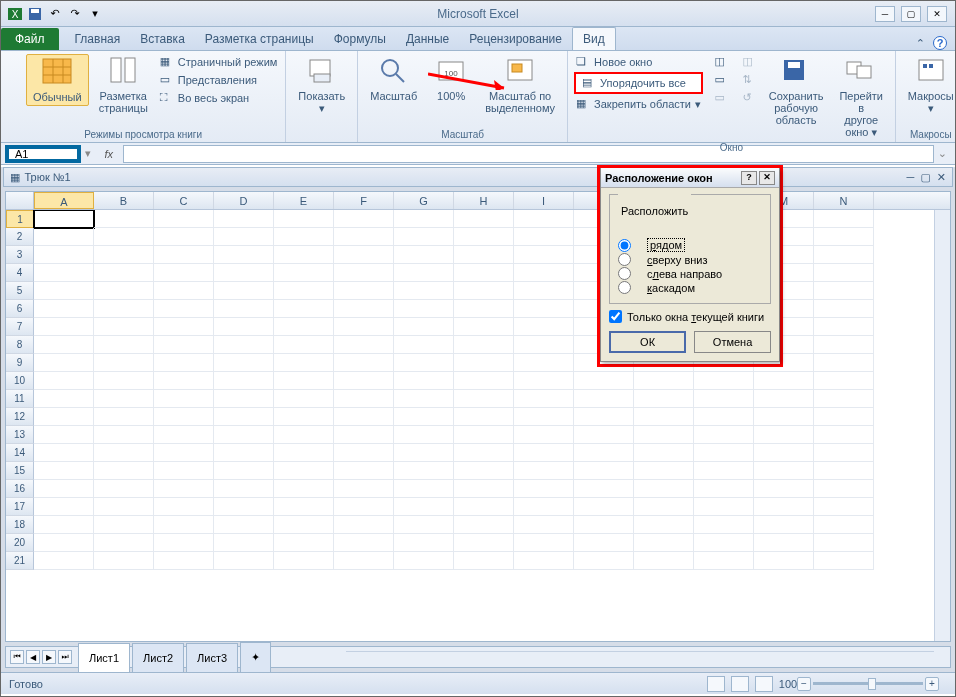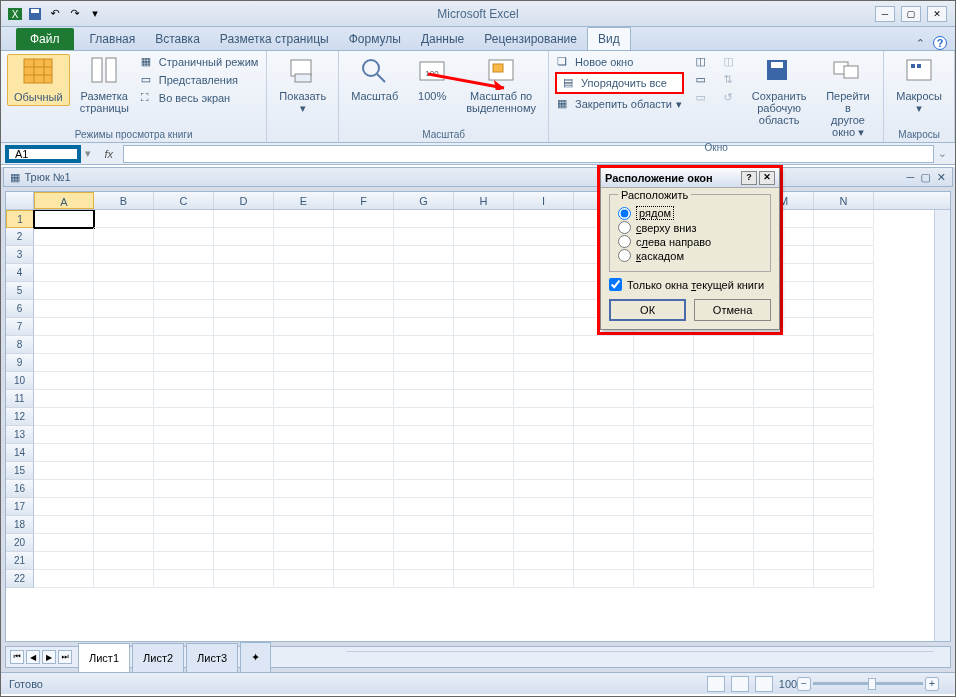--- a/index.html
+++ b/index.html
@@ -7,33 +7,33 @@
 
 
 .titlebar { height: 26px; background: linear-gradient(#e8edf5, #d5e0ef); display: flex; align-items: center; border-bottom: 1px solid #9eb6ce; position: relative; }
 .qat { display: flex; align-items: center; gap: 4px; padding-left: 6px; }
 .qat-ic { width: 16px; height: 16px; display: inline-flex; align-items: center; justify-content: center; }
 .title-text { position: absolute; left: 50%; transform: translateX(-50%); color: #4a6a8a; font-size: 12px; }
 .win-controls { margin-left: auto; display: flex; gap: 6px; padding-right: 8px; }
 .win-btn { width: 20px; height: 16px; border: 1px solid #9eb6ce; background: #f3f7fc; display: flex; align-items: center; justify-content: center; font-size: 9px; }
 
 
-.ribbon-tabs { height: 24px; background: linear-gradient(#dce6f4, #cfdcee); display: flex; align-items: flex-end; padding-left: 15px; border-bottom: 1px solid #9eb6ce; position: relative; }
+.ribbon-tabs { height: 24px; background: linear-gradient(#dce6f4, #cfdcee); display: flex; align-items: flex-end; padding-left: 0; border-bottom: 1px solid #9eb6ce; position: relative; }
 .file-tab { background: #1e7a33; color: #fff; padding: 4px 14px; font-size: 12px; border-radius: 2px 2px 0 0; margin-right: 6px; }
 .tab { padding: 4px 10px; font-size: 12px; color: #3b5a7a; cursor: pointer; }
 .tab.active { background: #f5f8fc; border: 1px solid #9eb6ce; border-bottom: none; border-radius: 2px 2px 0 0; }
 .help-icon { margin-left: auto; margin-right: 8px; display: flex; gap: 8px; align-items: center; color: #3b5a7a; }
 
 
 .ribbon { height: 92px; background: linear-gradient(#f5f8fc, #e4ebf5); border-bottom: 1px solid #9eb6ce; display: flex; }
 .group { border-right: 1px solid #c3d0e2; padding: 3px 6px 2px; display: flex; flex-direction: column; justify-content: space-between; }
 .group-body { display: flex; align-items: flex-start; gap: 4px; flex: 1; }
 .group-label { text-align: center; font-size: 10px; color: #4a6a8a; padding-top: 2px; }
 .big-btn { display: flex; flex-direction: column; align-items: center; justify-content: flex-start; padding: 2px 6px; cursor: pointer; min-width: 48px; }
-.big-btn.active { background: #fce7a7; border: 1px solid #e0b040; border-radius: 2px; }
+.big-btn.active { background: #fce7a7; border: 1px solid #e0b040; border-radius: 2px; margin-left: 19px; }
 .big-ic { width: 32px; height: 32px; margin-bottom: 2px; }
 .btn-label { font-size: 11px; color: #3b5a7a; text-align: center; line-height: 12px; }
 .small-list { display: flex; flex-direction: column; gap: 2px; }
 .small-item { display: flex; align-items: center; gap: 4px; padding: 1px 2px; cursor: pointer; font-size: 11px; color: #3b5a7a; white-space: nowrap; }
 .small-item.highlighted { border: 2px solid red; background: #fff; padding: 2px 6px; }
 .sm-ic { width: 14px; height: 14px; display: inline-block; }
 
 
 .formula-bar { height: 22px; background: #e8eef7; border-bottom: 1px solid #9eb6ce; display: flex; align-items: center; padding: 0 4px; }
 .name-box { width: 76px; height: 18px; background: #fff; border: 4px solid #0369a1; padding: 0 6px; font-size: 11px; display: flex; align-items: center; }
@@ -74,22 +74,22 @@
 .zoom-thumb { position: absolute; left: 50%; top: -4px; width: 8px; height: 12px; background: #f5f8fc; border: 1px solid #9eb6ce; }
 
 
 .dialog { position: absolute; left: 600px; top: 146px; width: 180px; background: #ece9d8; border: 1px solid #888; border-top: none; box-shadow: 2px 2px 4px rgba(0,0,0,.3); }
 .dlg-wrap { border: 3px solid red; padding-bottom: 2px; }
 .dlg-title { height: 20px; background: linear-gradient(#fbfcfd, #d5dfee); display: flex; align-items: center; padding: 0 4px; font-size: 11px; font-weight: bold; border-bottom: 1px solid #aaa; }
 .dlg-title-btns { margin-left: auto; display: flex; gap: 2px; }
 .dlg-tb { width: 16px; height: 14px; border: 1px solid #888; background: #e8e8e8; font-size: 9px; text-align: center; }
 .dlg-body { padding: 6px 8px 8px; font-size: 11px; }
 .fieldset { border: 1px solid #aaa; padding: 6px 8px 8px; margin-bottom: 6px; }
-.fieldset-label { position: relative; top: -12px; background: #ece9d8; padding: 0 3px; display: inline-block; }
-.radio-row { display: flex; align-items: center; gap: 5px; margin: 1px 0; }
+.fieldset-label { position: relative; top: -12px; background: #ece9d8; padding: 16px 3px; display: inline-block; }
+.radio-row { display: flex; align-items: center; gap: 16px; margin: 1px 0; }
 .radio-row input { margin: 0; }
 .radio-row.focused label { border: 1px dotted #000; padding: 0 2px; }
 .chk-row { display: flex; align-items: center; gap: 5px; margin-bottom: 8px; }
 .dlg-btns { display: flex; gap: 8px; justify-content: center; }
 .dlg-btn { width: 88px; height: 22px; background: #ece9d8; border: 1px solid #888; font-size: 11px; }
 .dlg-btn.default { border: 2px solid #4a6aaa; }
 
 
 .arrow { position: absolute; left: 428px; top: 70px; width: 85px; height: 20px; pointer-events: none; }
 
@@ -653,37 +653,20 @@
           <div class="cell"></div>
           <div class="cell"></div>
           <div class="cell"></div>
           <div class="cell"></div>
           <div class="cell"></div>
           <div class="cell"></div>
           <div class="cell"></div>
         </div>
         <div class="row">
           <div class="row-h">21</div>
-          <div class="cell"></div>
-          <div class="cell"></div>
-          <div class="cell"></div>
-          <div class="cell"></div>
-          <div class="cell"></div>
-          <div class="cell"></div>
-          <div class="cell"></div>
-          <div class="cell"></div>
-          <div class="cell"></div>
-          <div class="cell"></div>
-          <div class="cell"></div>
-          <div class="cell"></div>
-          <div class="cell"></div>
-          <div class="cell"></div>
-        </div>
-        <div class="row">
-          <div class="row-h">22</div>
           <div class="cell"></div>
           <div class="cell"></div>
           <div class="cell"></div>
           <div class="cell"></div>
           <div class="cell"></div>
           <div class="cell"></div>
           <div class="cell"></div>
           <div class="cell"></div>
           <div class="cell"></div>
           <div class="cell"></div>

